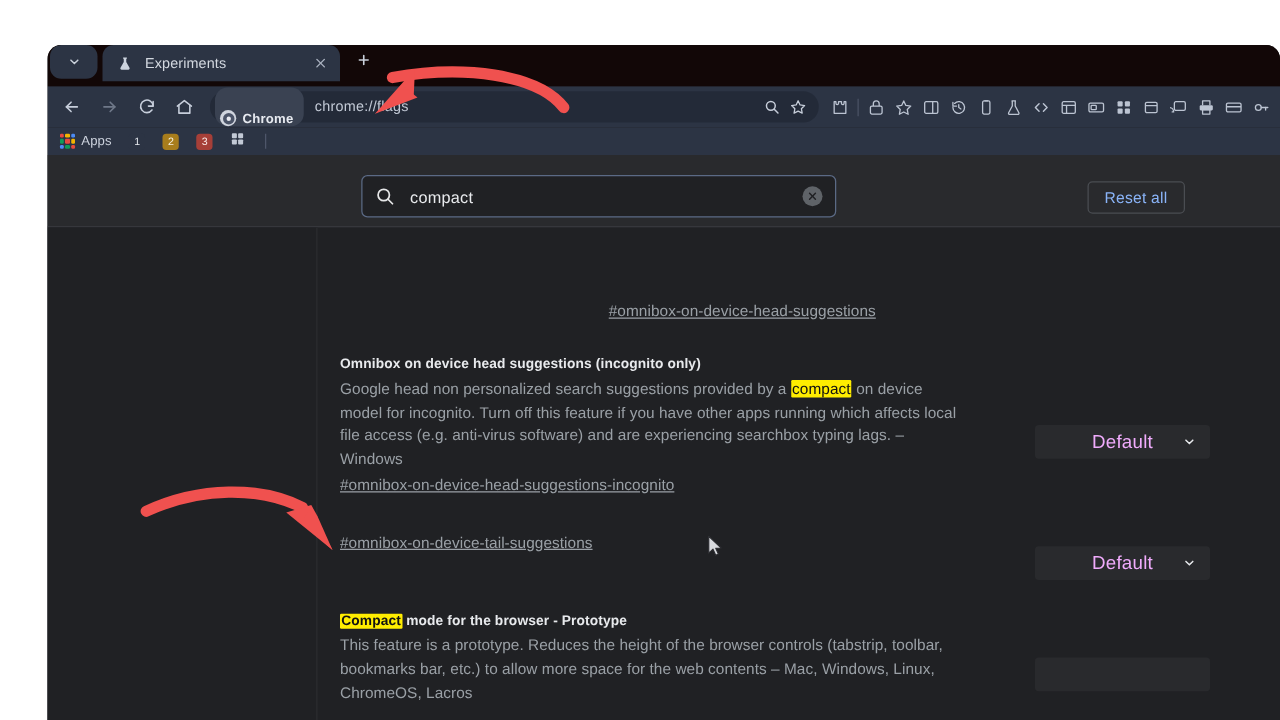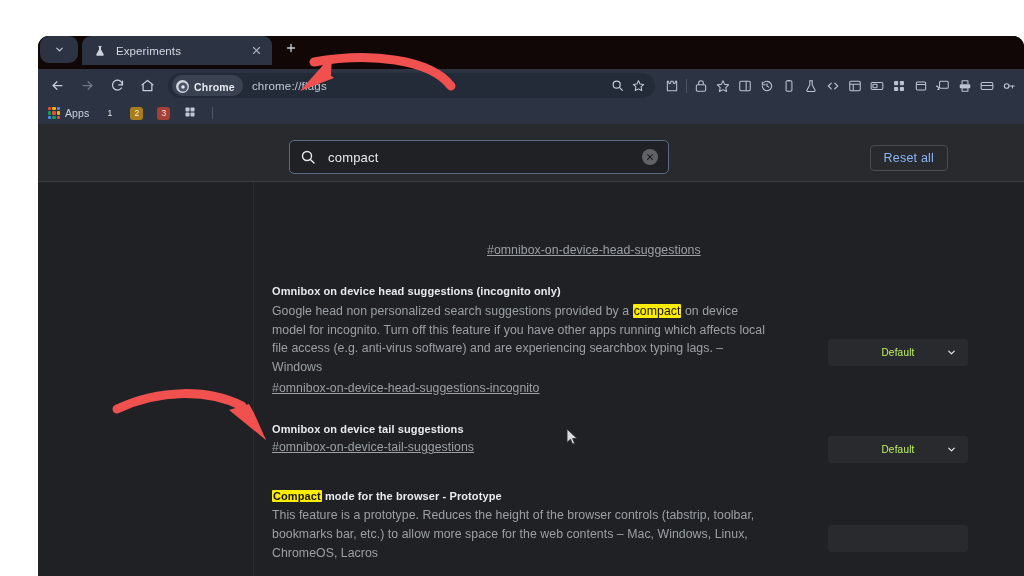--- a/index.html
+++ b/index.html
@@ -108,22 +108,22 @@
     align-items: center;
     padding: 0 6px 0 4px;
     box-sizing: border-box;
     min-width: 0;
   }
   #chrome-chip {
     height: 19px;
     border-radius: 10px;
     background: #3a4252;
     display: flex;
-    align-items: center;
-    padding: 2px 8px 0 4px;
+    align-items: flex-end;
+    padding: 12px 8px 0 4px;
     flex: none;
   }
   #chrome-chip-icon {
     width: 13px; height: 13px; border-radius: 50%;
     background: #d0d5de;
     display: flex; align-items: center; justify-content: center;
     flex: none;
   }
   #chrome-chip-label {
     margin-left: 5px;
@@ -326,22 +326,22 @@
     height: 27px;
     background: #292a2d;
     border-radius: 3px;
     display: flex;
     align-items: center;
     justify-content: center;
     position: relative;
     box-sizing: border-box;
   }
   .select-label {
-    font-size: 10px;
-    color: #bef264;
+    font-size: 15px;
+    color: #f0abfc;
     letter-spacing: .2px;
   }
   .select-arrow {
     position: absolute;
     right: 11px;
     color: #e8eaed;
     display: flex;
   }
 
   
@@ -640,23 +640,20 @@
                   <svg width="11" height="11" viewBox="0 0 24 24" fill="none" stroke="currentColor" stroke-width="2.6" stroke-linecap="round" stroke-linejoin="round">
                       <polyline points="6 9 12 15 18 9"></polyline>
                     </svg>
                 </span>
               </div>
             </div>
           </div>
 
           <div class="flag-row" style="padding-top:26px">
             <div class="flag-text">
-              <div class="flag-title">
-                <span>Omnibox on device tail suggestions</span>
-              </div>
               <a class="flag-link">#omnibox-on-device-tail-suggestions</a>
             </div>
             <div class="flag-ctrl">
               <div class="select-box" style="margin-top:14px">
                 <span class="select-label">Default</span>
                 <span class="select-arrow">
                   <svg width="11" height="11" viewBox="0 0 24 24" fill="none" stroke="currentColor" stroke-width="2.6" stroke-linecap="round" stroke-linejoin="round">
                       <polyline points="6 9 12 15 18 9"></polyline>
                     </svg>
                 </span>

